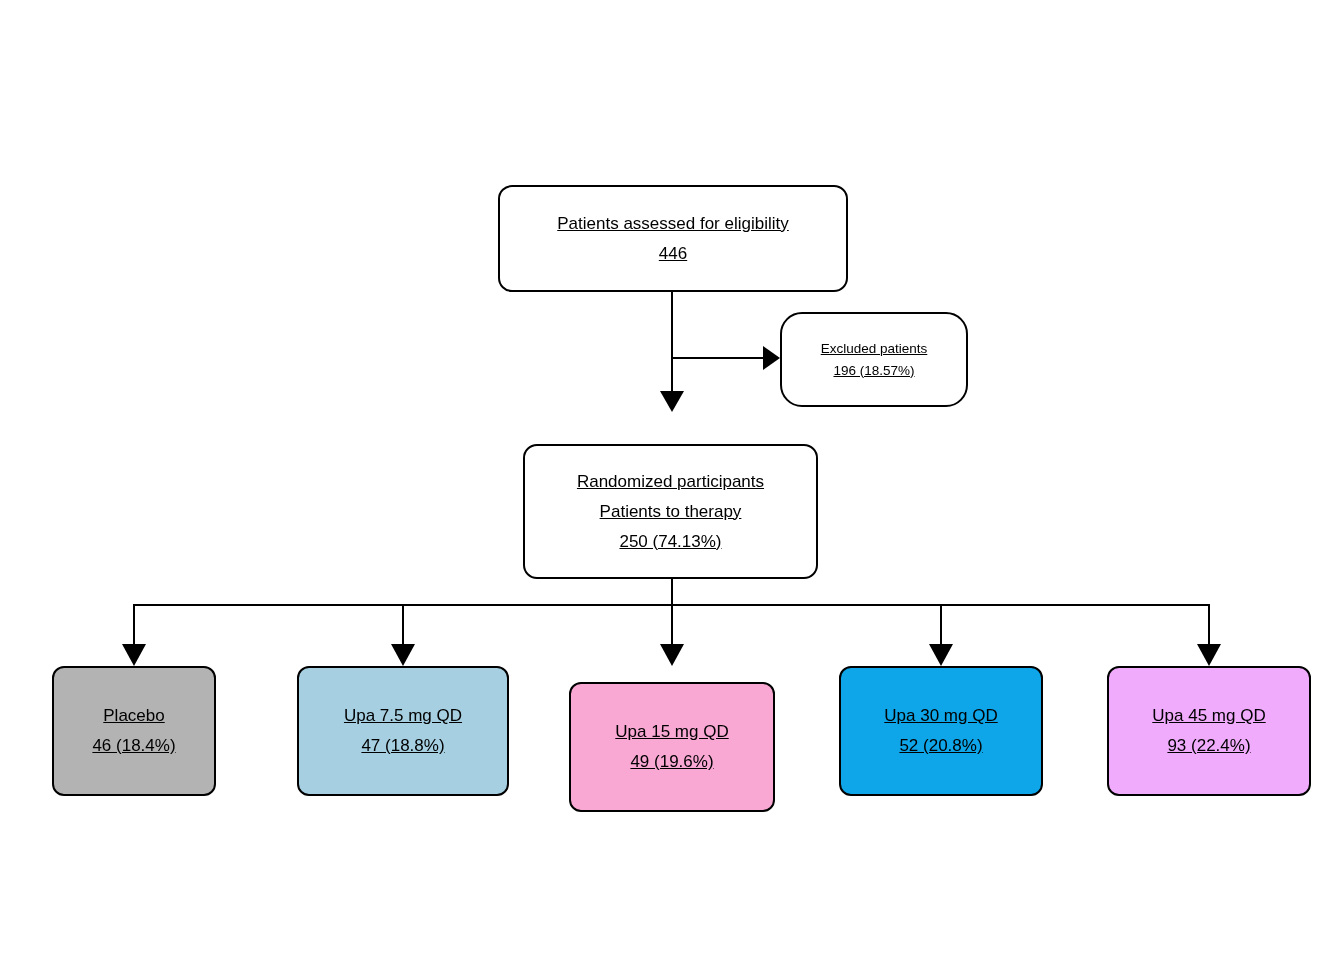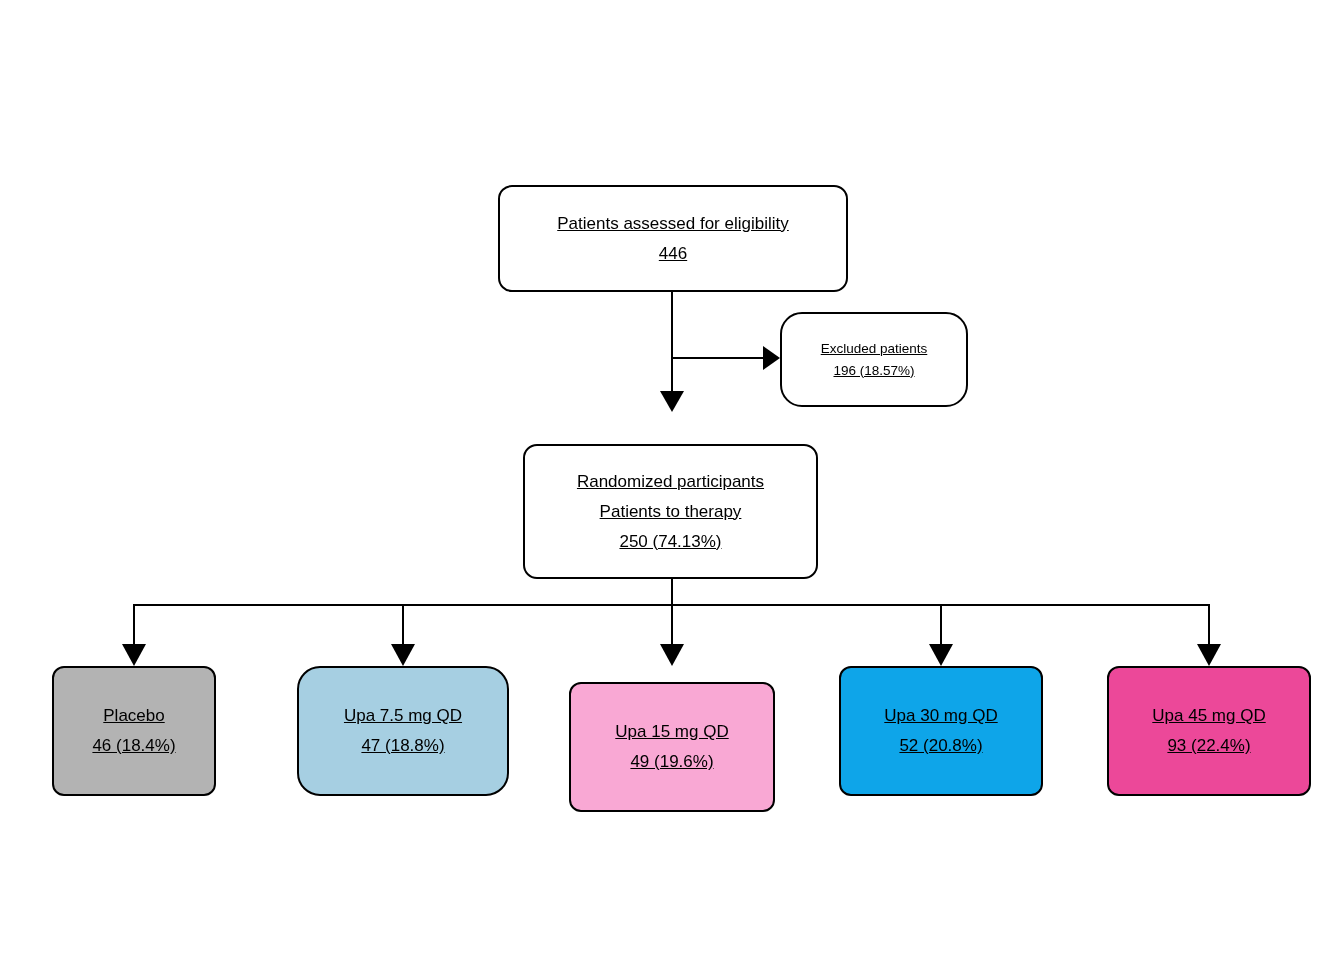--- a/index.html
+++ b/index.html
@@ -46,21 +46,21 @@
   #box-excluded    { left: 780px; top: 312px; width: 188px; height: 95px; border-radius: 22px; }
   #box-excluded .ln { font-size: 13.5px; line-height: 22px; }
   #box-randomized  { left: 523px; top: 412px; width: 295px; height: 135px; margin-top: 32px; }
   .arm {
     top: 666px;
     height: 130px;
     border-radius: 12px;
     align-items: center;
   }
   #arm-0 { left: 52px;   width: 164px; }
-  #arm-1 { left: 297px;  width: 212px; border-radius: 23px; }
+  #arm-1 { left: 297px;  width: 212px; }
   #arm-2 { left: 569px;  width: 206px; }
   #arm-3 { left: 839px;  width: 204px; }
   #arm-4 { left: 1107px; width: 204px; }
 </style>
 </head>
 <body>
 
 <div id="stage">
 
   <svg id="connectors" viewBox="0 0 1344 960" xmlns="http://www.w3.org/2000/svg">
@@ -115,18 +115,18 @@
   <div class="box arm" id="arm-2" style="background-color: #f9a8d4; margin-top: 16px;">
     <span class="ln">Upa 15 mg QD</span>
     <span class="ln">49 (19.6%)</span>
   </div>
 
   <div class="box arm" id="arm-3" style="background-color: #0ea5e9;">
     <span class="ln">Upa 30 mg QD</span>
     <span class="ln">52 (20.8%)</span>
   </div>
 
-  <div class="box arm" id="arm-4" style="background-color: #ec4899;">
+  <div class="box arm" id="arm-4" style="background-color: #f0abfc;">
     <span class="ln">Upa 45 mg QD</span>
     <span class="ln">93 (22.4%)</span>
   </div>
 
 </div>
 
 </body></html>

